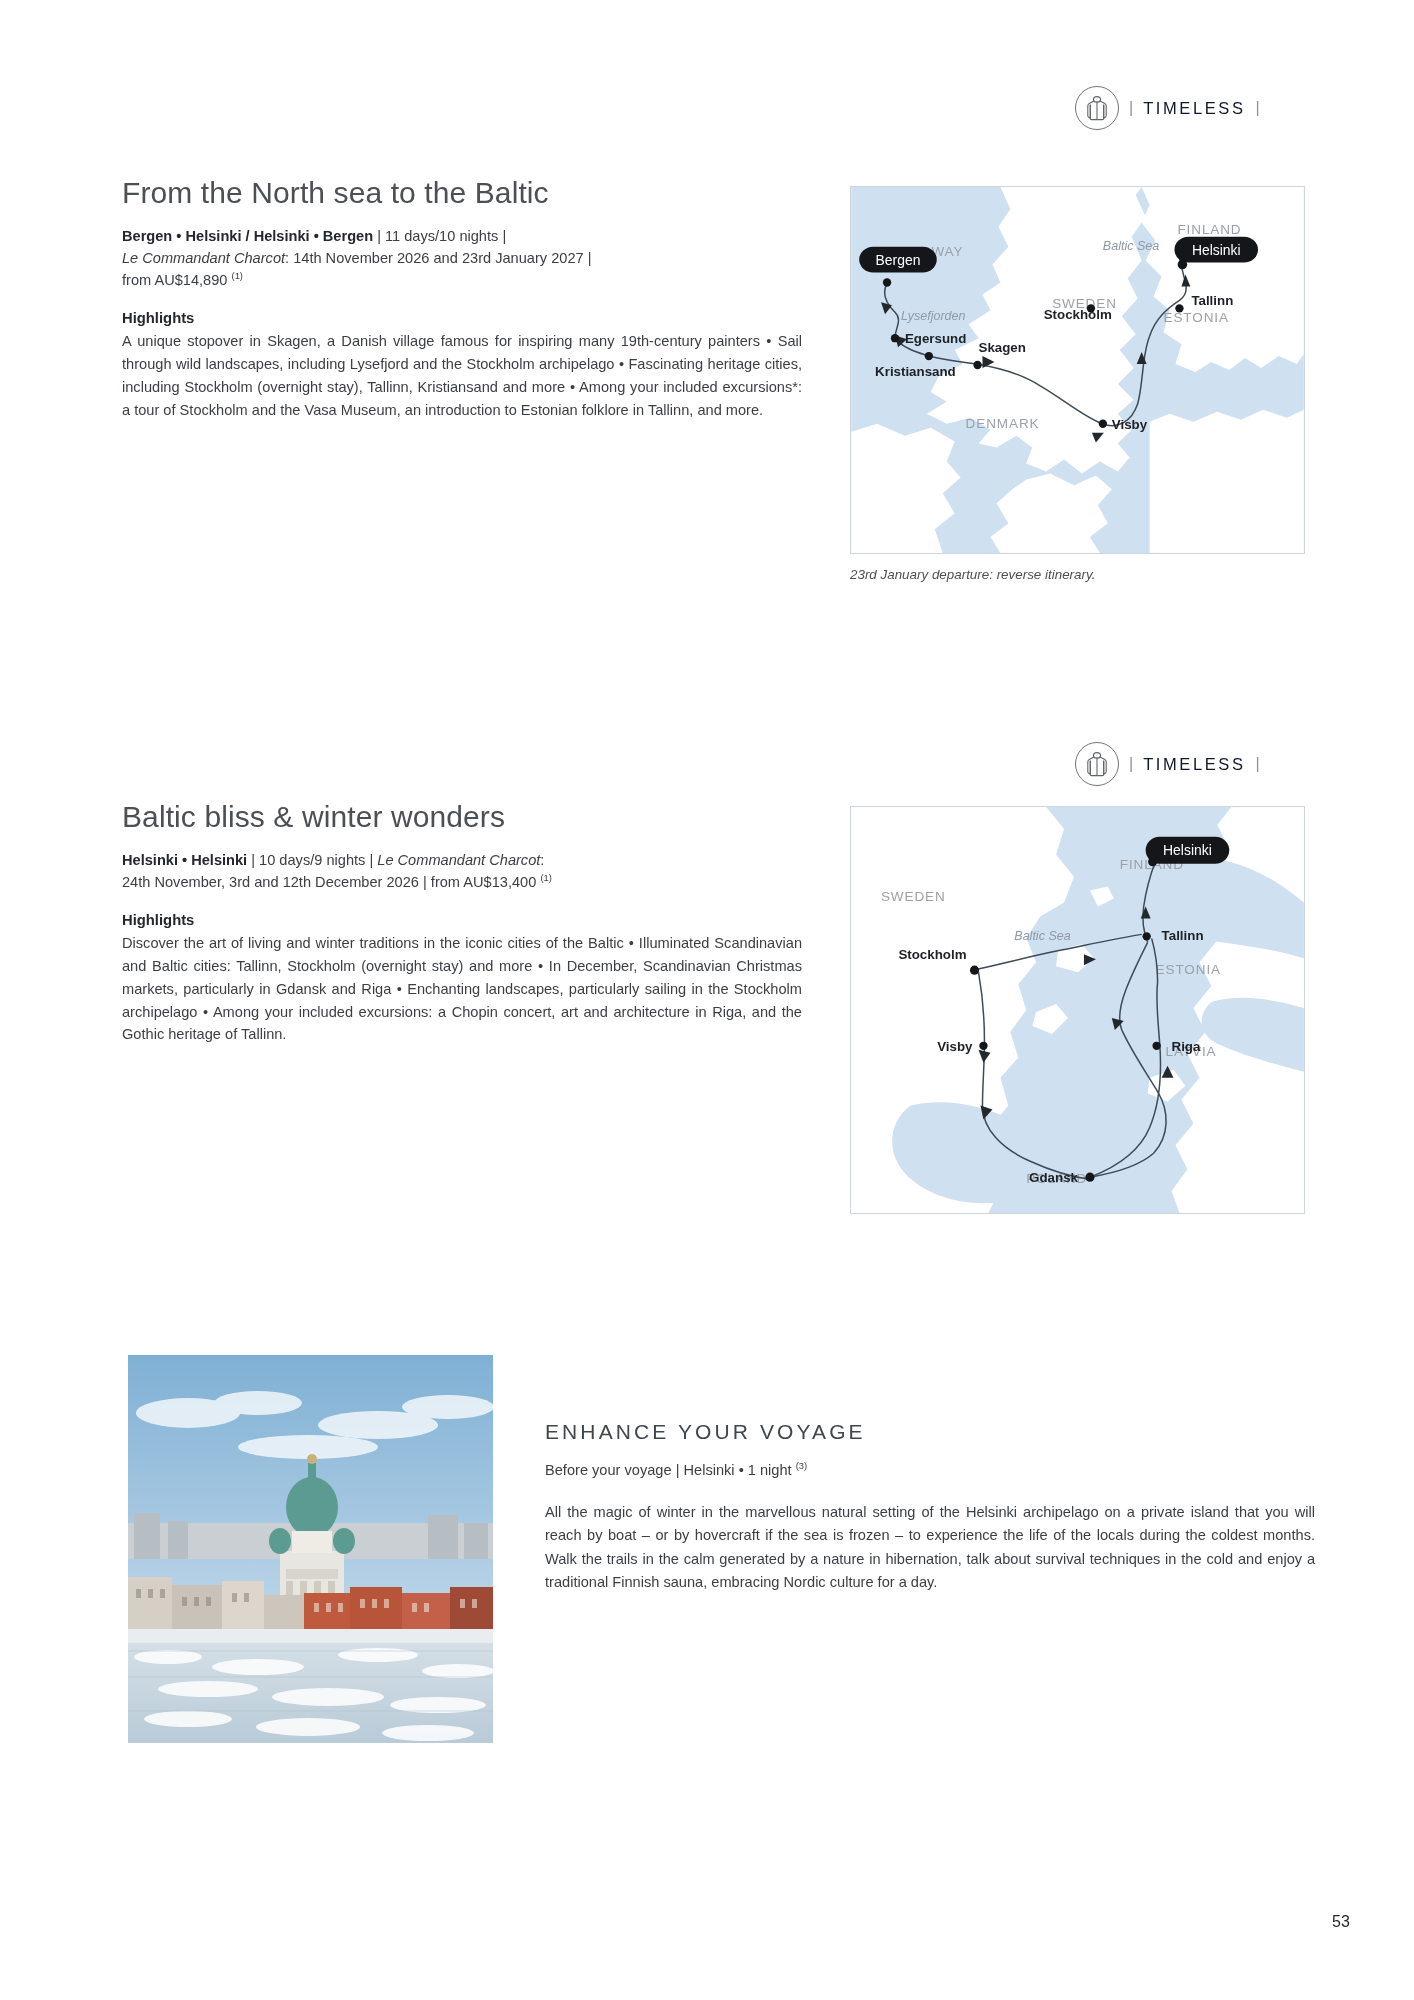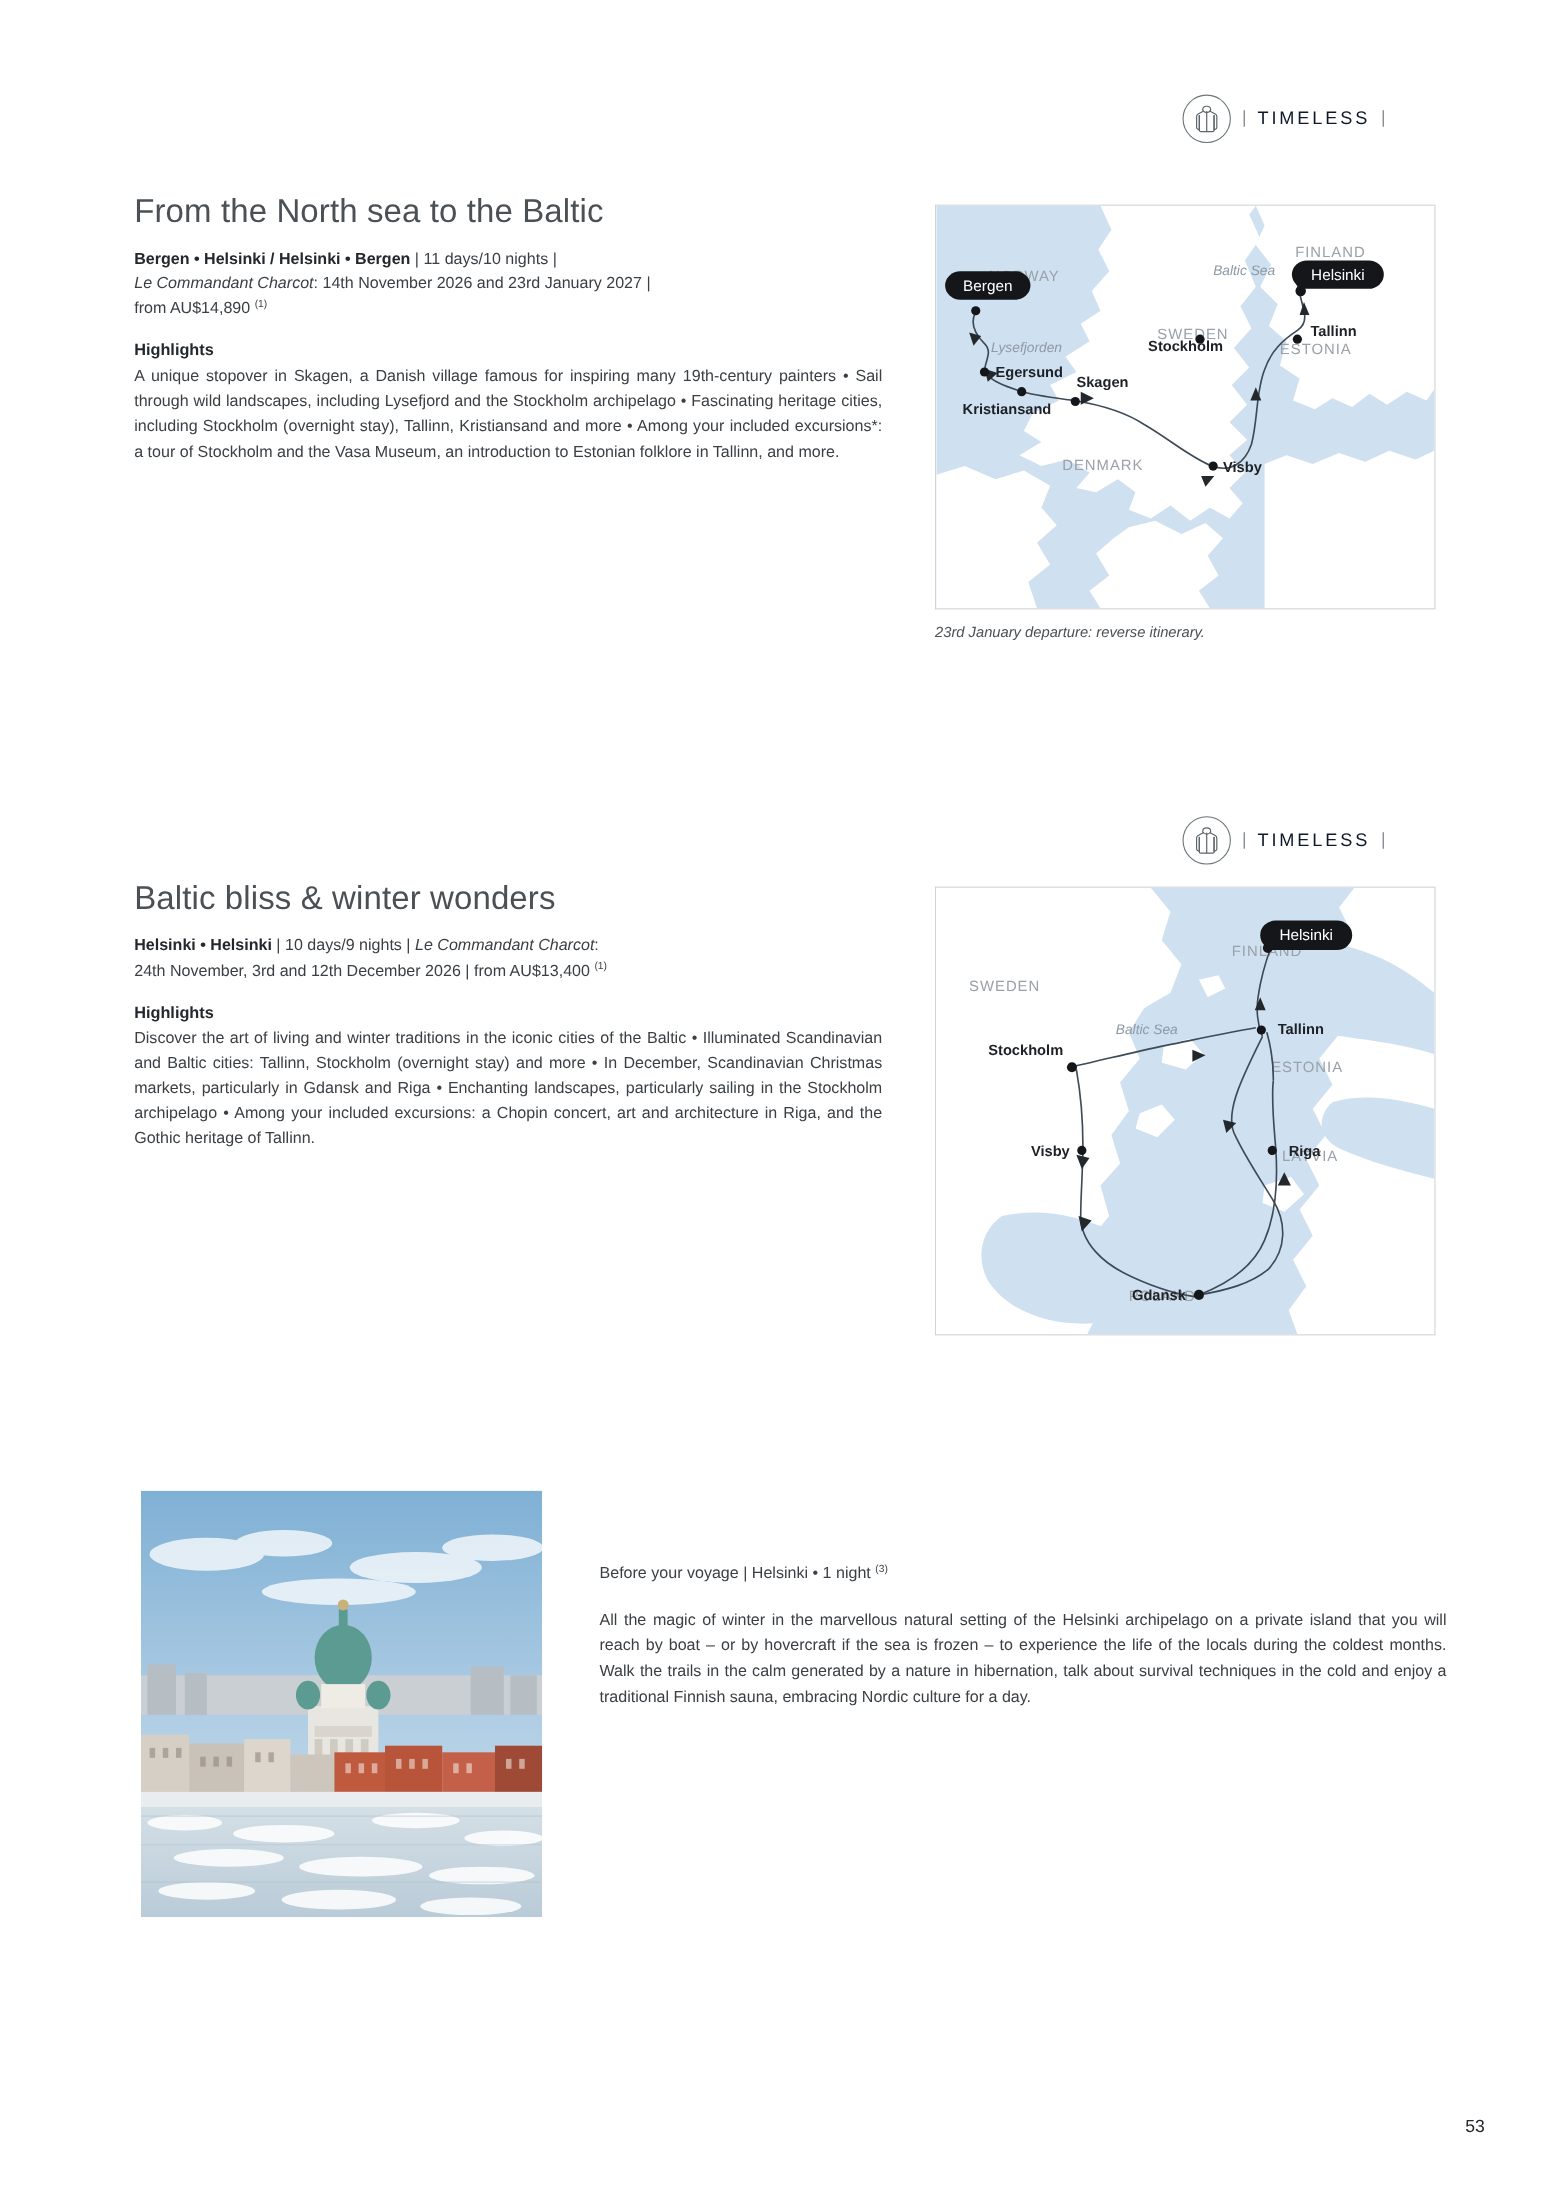--- a/index.html
+++ b/index.html
@@ -476,27 +476,28 @@
       </g>
       <g stroke="#aebfcb" stroke-width="1" opacity="0.5">
         <line x1="0" y1="296" x2="365" y2="296"></line>
         <line x1="0" y1="322" x2="365" y2="322"></line>
         <line x1="0" y1="356" x2="365" y2="356"></line>
       </g>
     </svg>
   </div>
 
   <div class="enhance" style="left:545px; top:1420px; width:770px;">
+    <div class="enhance-kicker">ENHANCE YOUR VOYAGE</div>
     <div class="enhance-sub">
       <span>Before your voyage</span>
       <span>|</span>
       <span>Helsinki</span>
       <span>•</span>
       <span>1 night</span>
       <span class="sup">(3)</span>
     </div>
     <div class="enhance-body">All the magic of winter in the marvellous natural setting of the Helsinki archipelago on a private island that you will reach by boat – or by hovercraft if the sea is frozen – to experience the life of the locals during the coldest months. Walk the trails in the calm generated by a nature in hibernation, talk about survival techniques in the cold and enjoy a traditional Finnish sauna, embracing Nordic culture for a day.</div>
   </div>
 
 
-  <div class="pagenum" style="left:1332px; top:1913px;margin-top:12px;">53</div>
+  <div class="pagenum" style="left:1332px; top:1913px;">53</div>
 
 </div>
 
 </body></html>

